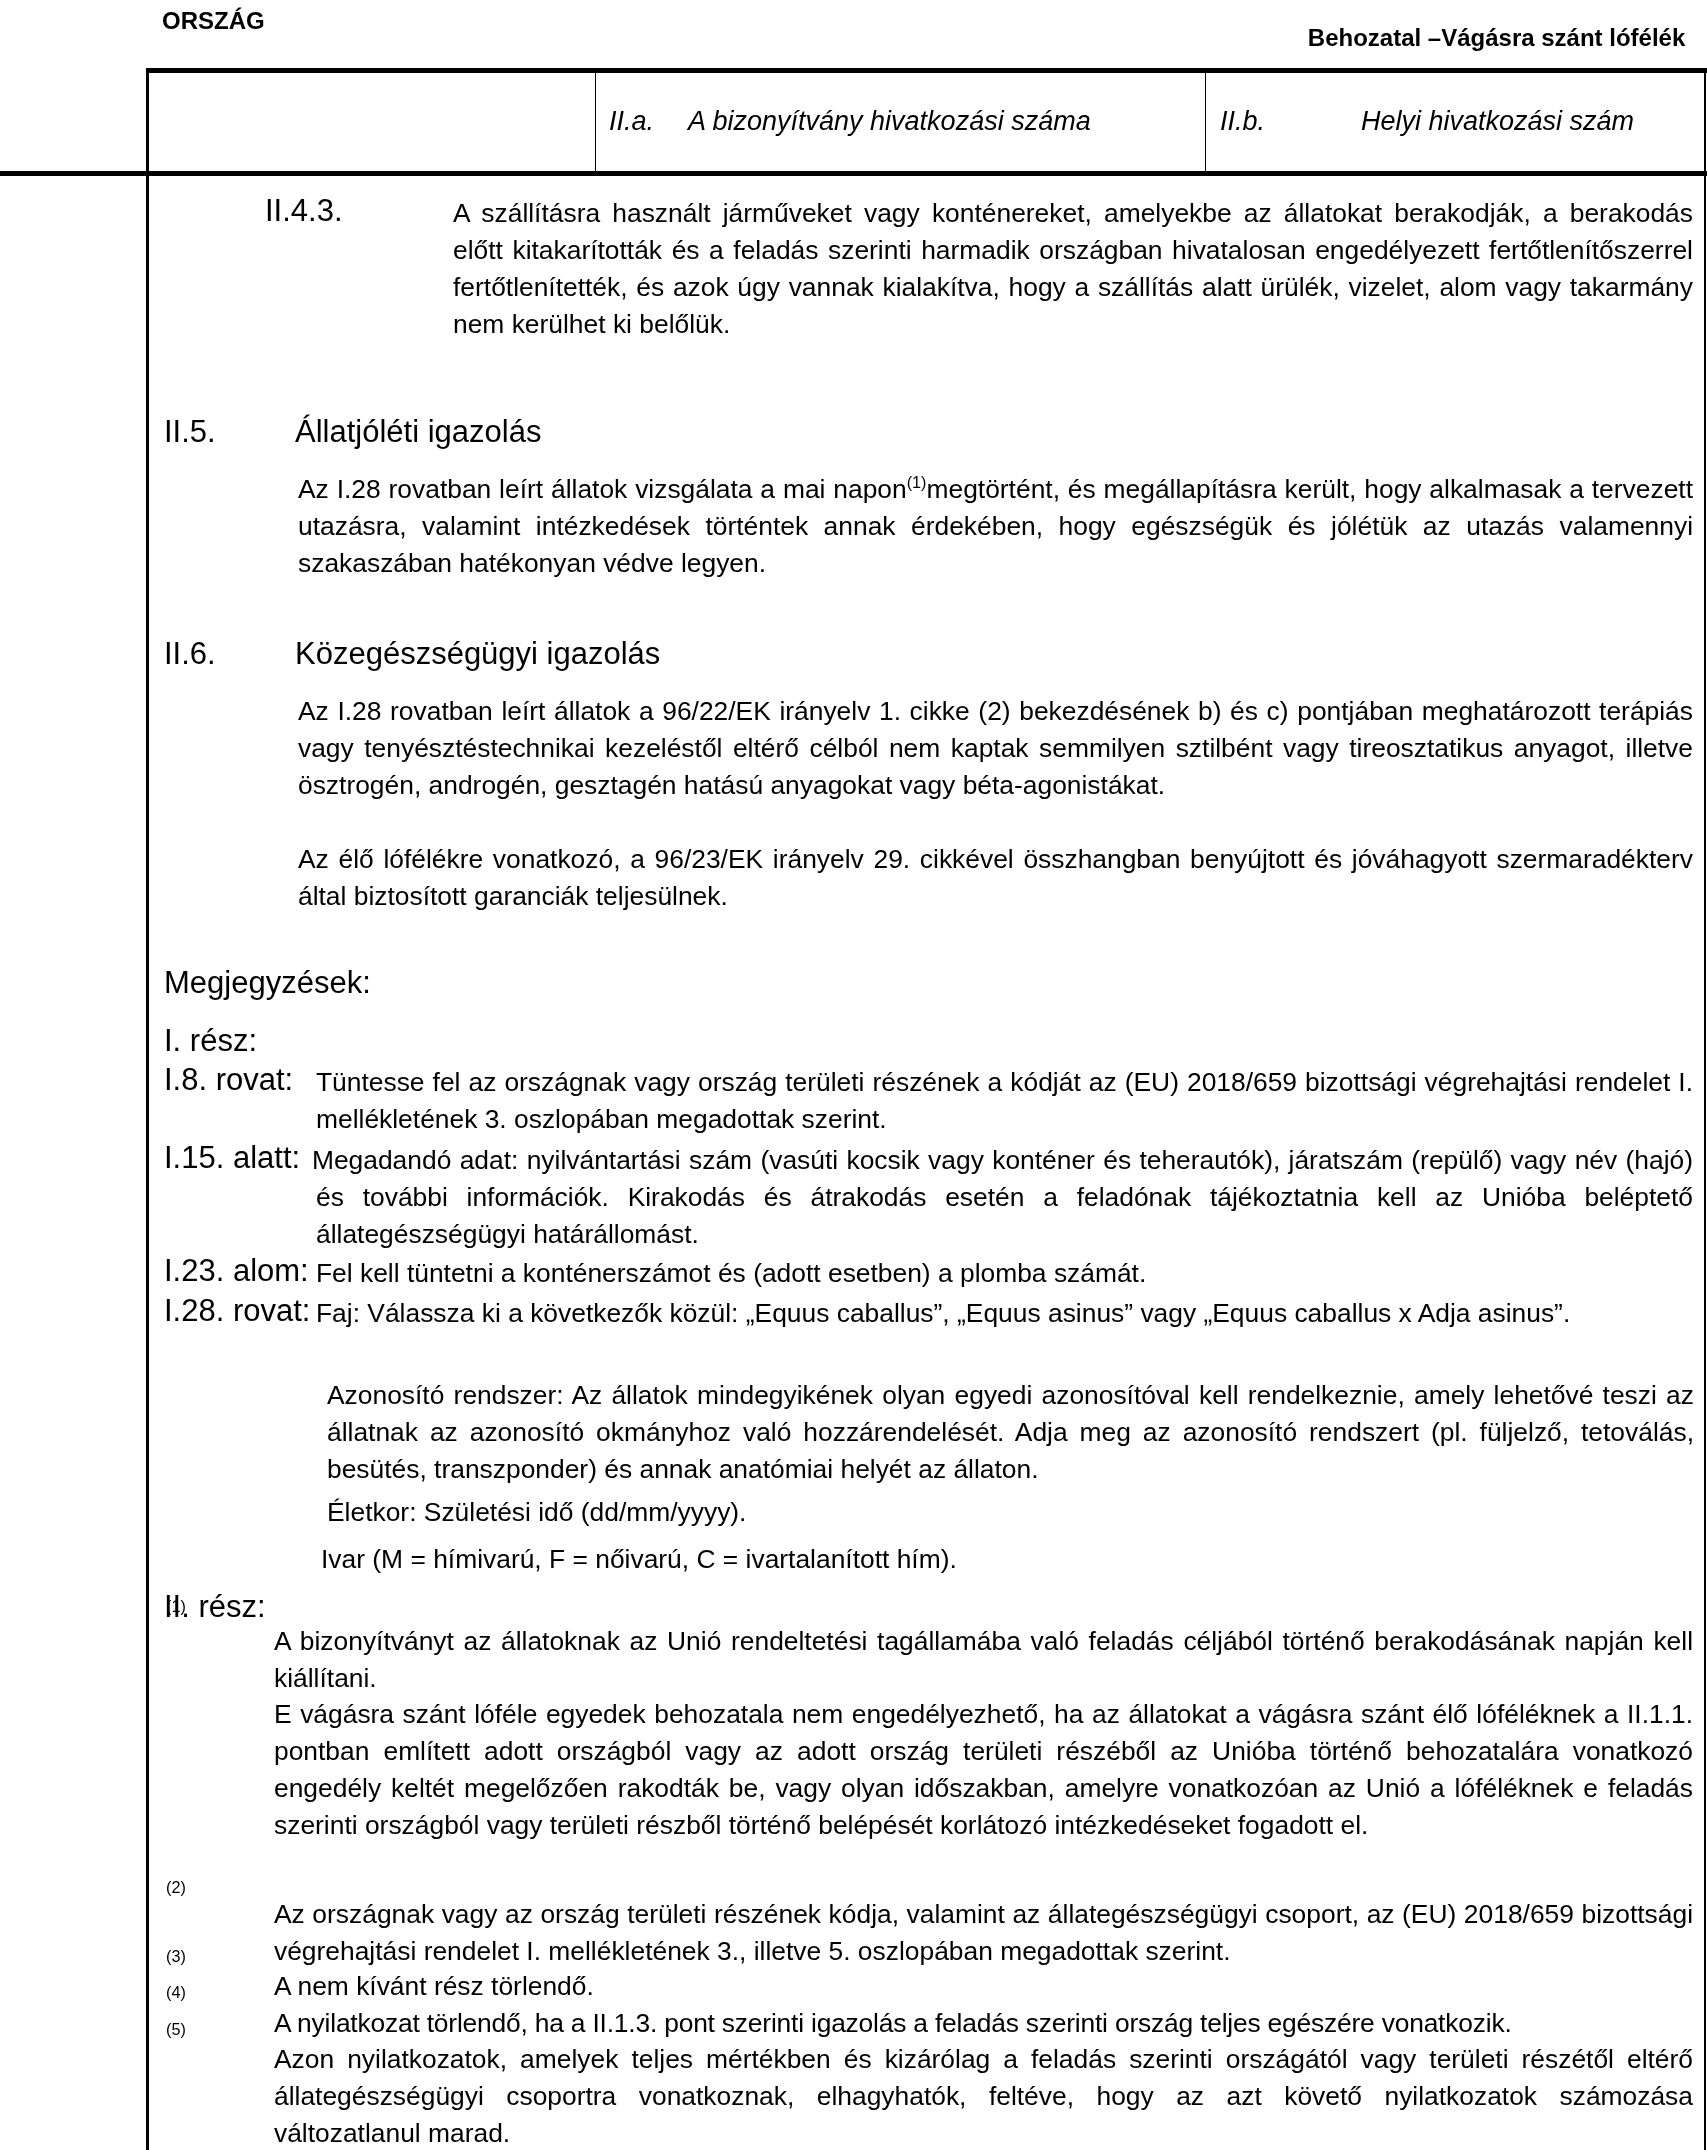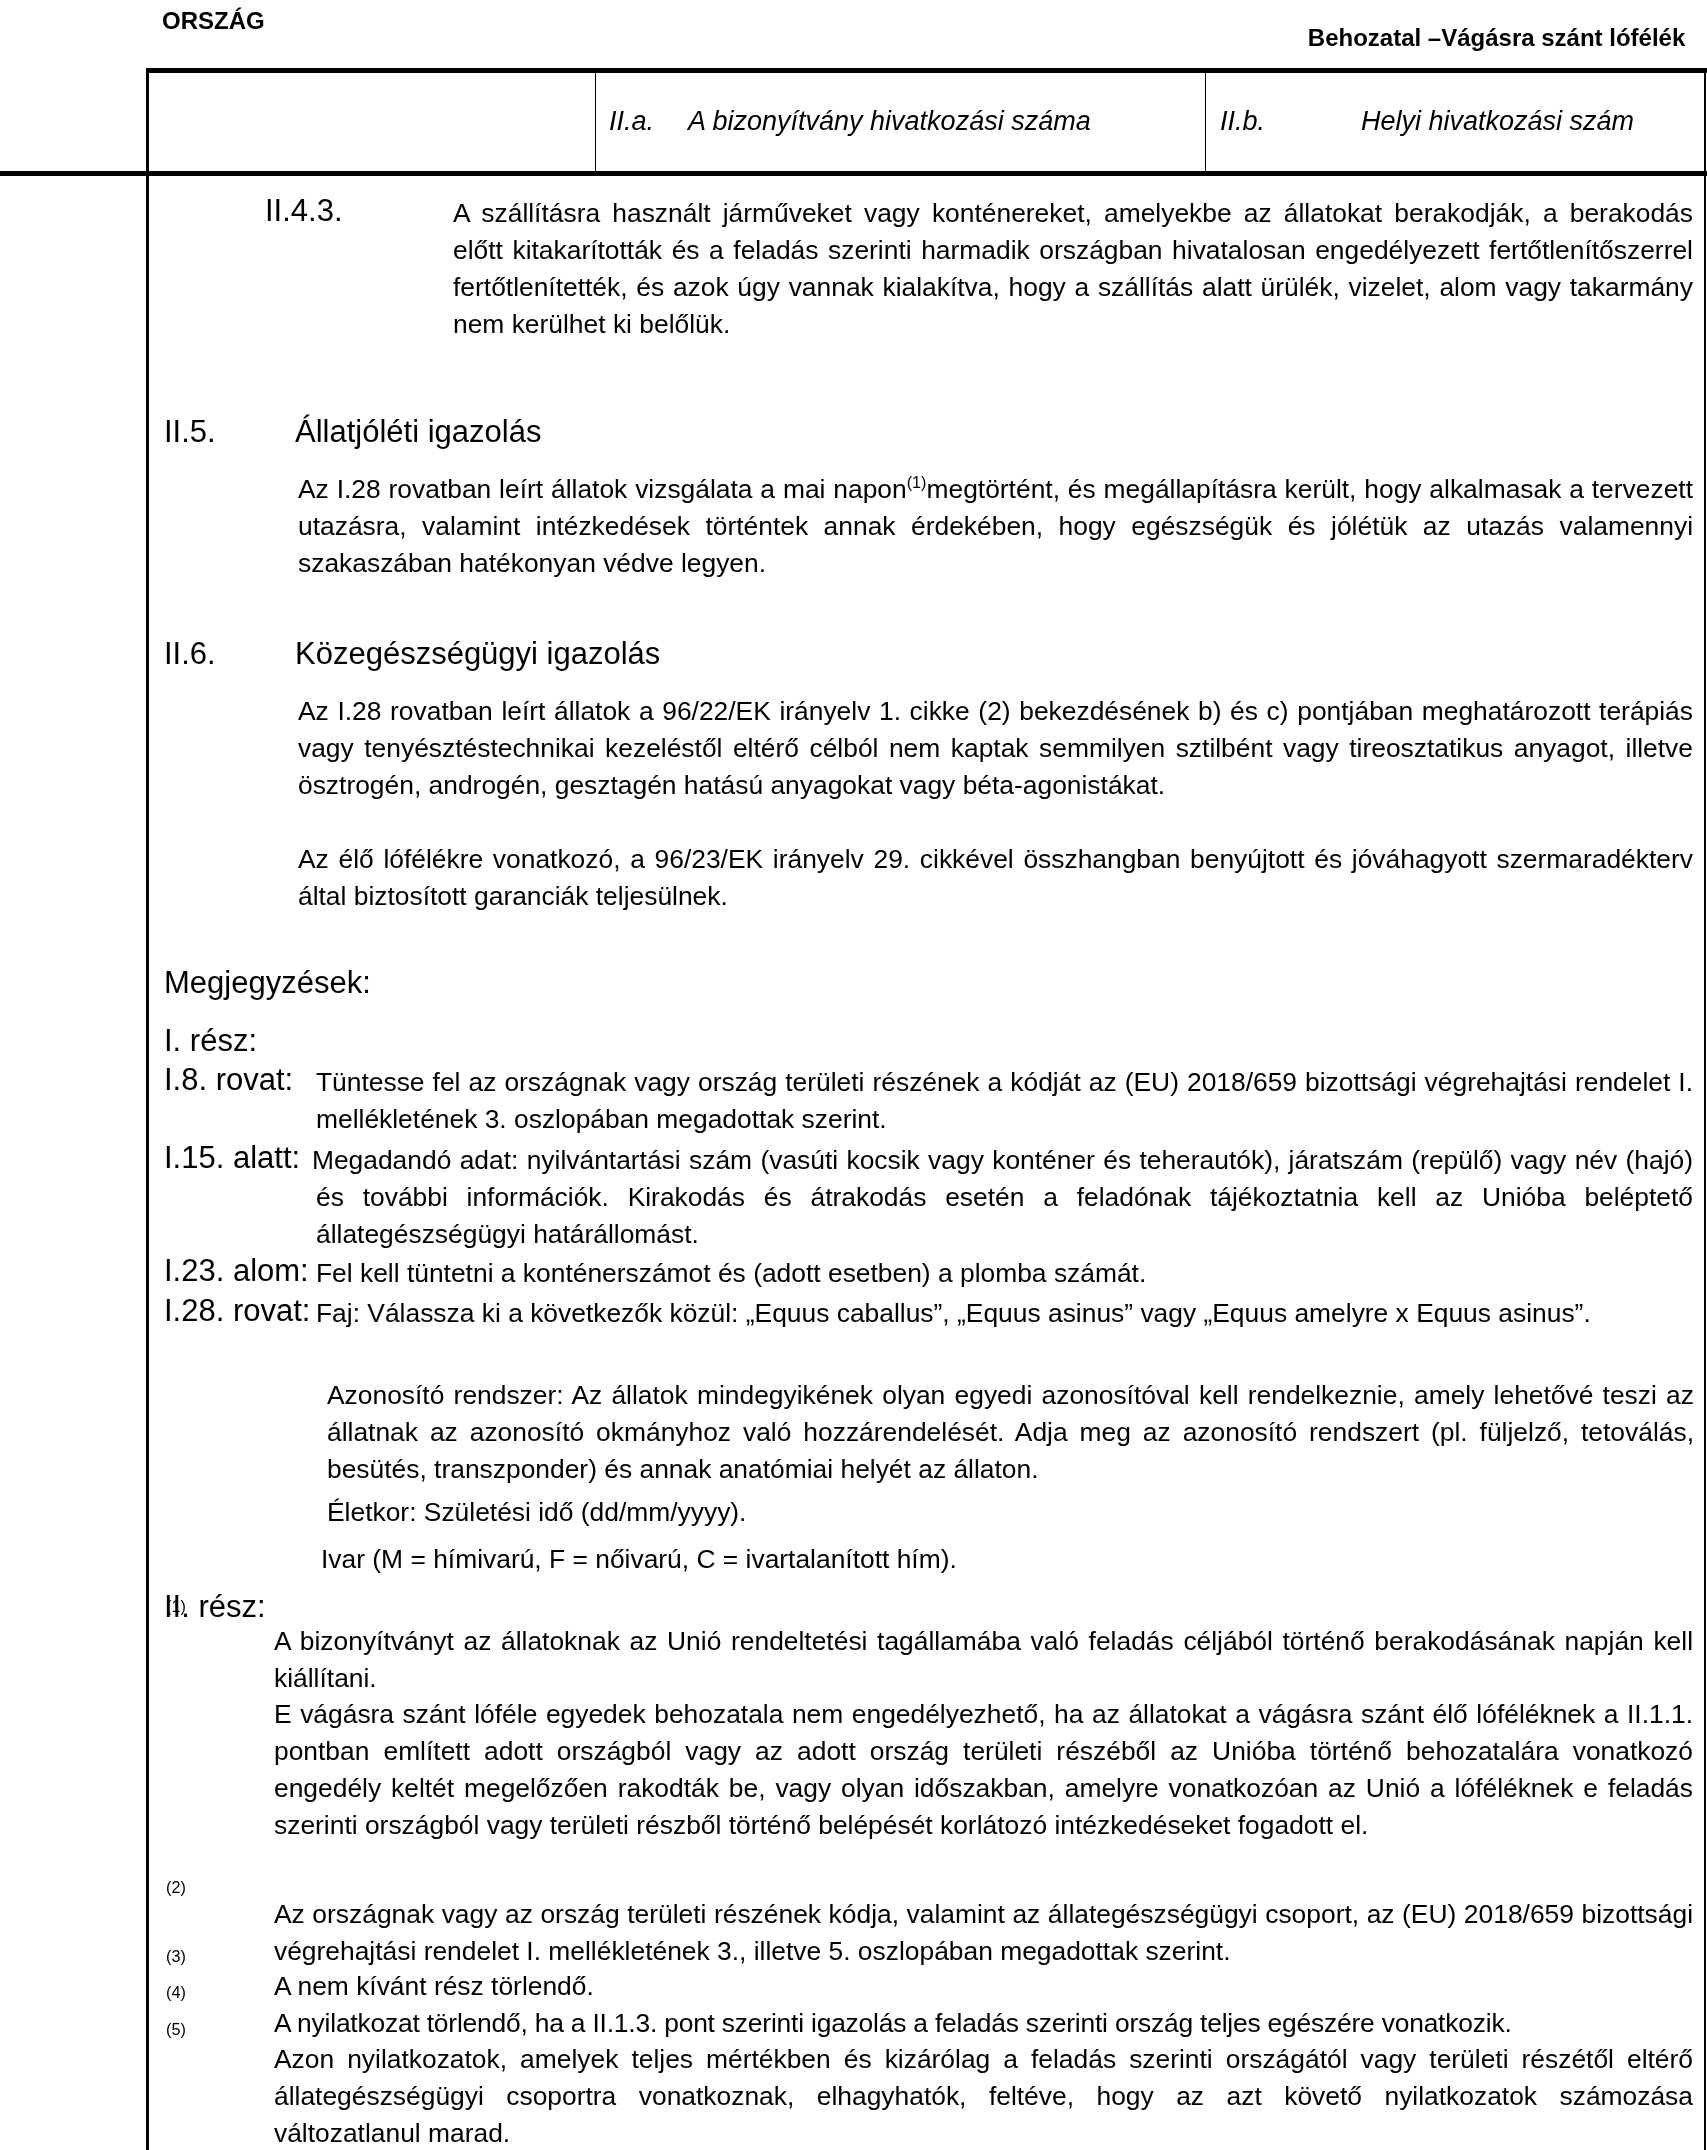--- a/index.html
+++ b/index.html
@@ -73,21 +73,21 @@
   <div>
     <span class="num" style="left:164px; top:1139px">I.15. alatt:</span>
     <p class="abs body-text" style="left:313px; top:1139px; width:1377px; text-indent:-4.1px">Megadandó adat: nyilvántartási szám (vasúti kocsik vagy konténer és teherautók), járatszám (repülő) vagy név (hajó) és további információk. Kirakodás és átrakodás esetén a feladónak tájékoztatnia kell az Unióba beléptető állategészségügyi határállomást.</p>
   </div>
   <div>
     <span class="num" style="left:164px; top:1252px">I.23. alom:</span>
     <p class="abs body-text" style="left:313px; top:1252px; width:1377px">Fel kell tüntetni a konténerszámot és (adott esetben) a plomba számát.</p>
   </div>
   <div>
     <span class="num" style="left:164px; top:1292px">I.28. rovat:</span>
-    <p class="abs body-text" style="left:313px; top:1292px; width:1377px"><span class="ital">Faj:</span><span> Válassza ki a következők közül: „</span><span class="ital">Equus caballus</span><span>”, „</span><span class="ital">Equus asinus</span><span>” vagy „</span><span class="ital">Equus amelyre x Equus asinus</span><span>”.</span></p>
+    <p class="abs body-text" style="left:313px; top:1292px; width:1377px"><span class="ital">Faj:</span><span> Válassza ki a következők közül: „</span><span class="ital">Equus caballus</span><span>”, „</span><span class="ital">Equus asinus</span><span>” vagy „</span><span class="ital">Equus caballus x Adja asinus</span><span>”.</span></p>
     <p class="abs body-text" style="left:324px; top:1374px; width:1367px"><span class="ital">Azonosító rendszer:</span><span> Az állatok mindegyikének olyan egyedi azonosítóval kell rendelkeznie, amely lehetővé teszi az állatnak az azonosító okmányhoz való hozzárendelését. Adja meg az azonosító rendszert (pl. füljelző, tetoválás, besütés, transzponder) és annak anatómiai helyét az állaton.</span></p>
     <p class="abs body-text" style="left:324px; top:1491px; width:1367px"><span class="ital">Életkor:</span><span> Születési idő (dd/mm/yyyy).</span></p>
     <p class="abs body-text" style="left:318px; top:1538px; width:1372px"><span class="ital">Ivar</span><span> (M = hímivarú, F = nőivarú, C = ivartalanított hím).</span></p>
   </div>
 
   <span class="num" style="left:164px; top:1588px">II. rész:</span>
 
   <div>
     <span class="fn-mark" style="left:166px; top:1596px">(1)</span>
     <p class="abs body-text" style="left:271px; top:1620px; width:1419px">A bizonyítványt az állatoknak az Unió rendeltetési tagállamába való feladás céljából történő berakodásának napján kell kiállítani.</p>

